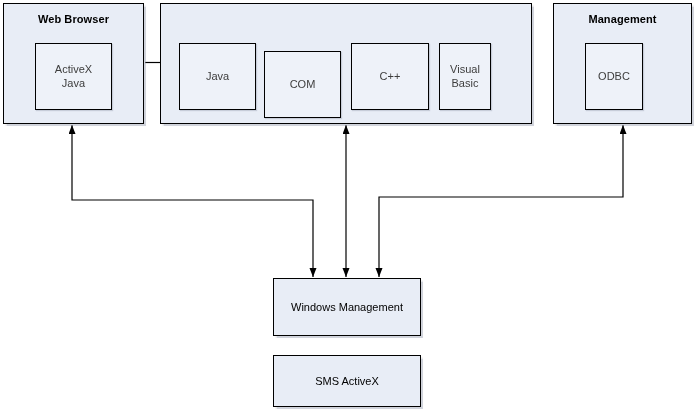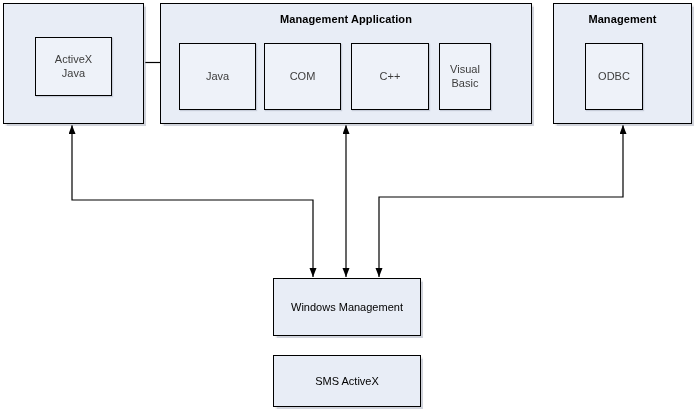--- a/index.html
+++ b/index.html
@@ -46,32 +46,32 @@
         <path d="M0,0 L9,3.5 L0,7 Z" fill="#000000"></path>
       </marker>
     </defs>
     <path d="M 72 125 V 200 H 313 V 277" fill="none" stroke="#000000" stroke-width="1.2" marker-start="url(#ah)" marker-end="url(#ah)"></path>
     <path d="M 346 125 V 277" fill="none" stroke="#000000" stroke-width="1.2" marker-start="url(#ah)" marker-end="url(#ah)"></path>
     <path d="M 623 125 V 197 H 379 V 277" fill="none" stroke="#000000" stroke-width="1.2" marker-start="url(#ah)" marker-end="url(#ah)"></path>
     <path d="M 145 62.5 H 160" fill="none" stroke="#000000" stroke-width="1.2"></path>
   </svg>
 
   <div class="box" style="left:3px;top:3px;width:141px;height:121px;">
-    <div class="inner-box" style="left:31px;top:33px;width:77px;height:59px;">
+    <span class="outer-title">Web Browser</span>
+    <div class="inner-box" style="left:31px;top:39px;width:77px;height:67px;">
       <span class="inner-label">ActiveX
 Java</span>
     </div>
   </div>
 
   <div class="box" style="left:160px;top:3px;width:372px;height:121px;">
-    <span class="outer-title">Management Application</span>
     <div class="inner-box" style="left:18px;top:39px;width:77px;height:67px;">
       <span class="inner-label">Java</span>
     </div>
-    <div class="inner-box" style="left:103px;top:39px;width:77px;height:67px;">
+    <div class="inner-box" style="left:103px;top:47px;width:77px;height:67px;">
       <span class="inner-label">COM</span>
     </div>
     <div class="inner-box" style="left:190px;top:39px;width:78px;height:67px;">
       <span class="inner-label">C++</span>
     </div>
     <div class="inner-box" style="left:278px;top:39px;width:52px;height:67px;">
       <span class="inner-label">Visual
 Basic</span>
     </div>
   </div>

